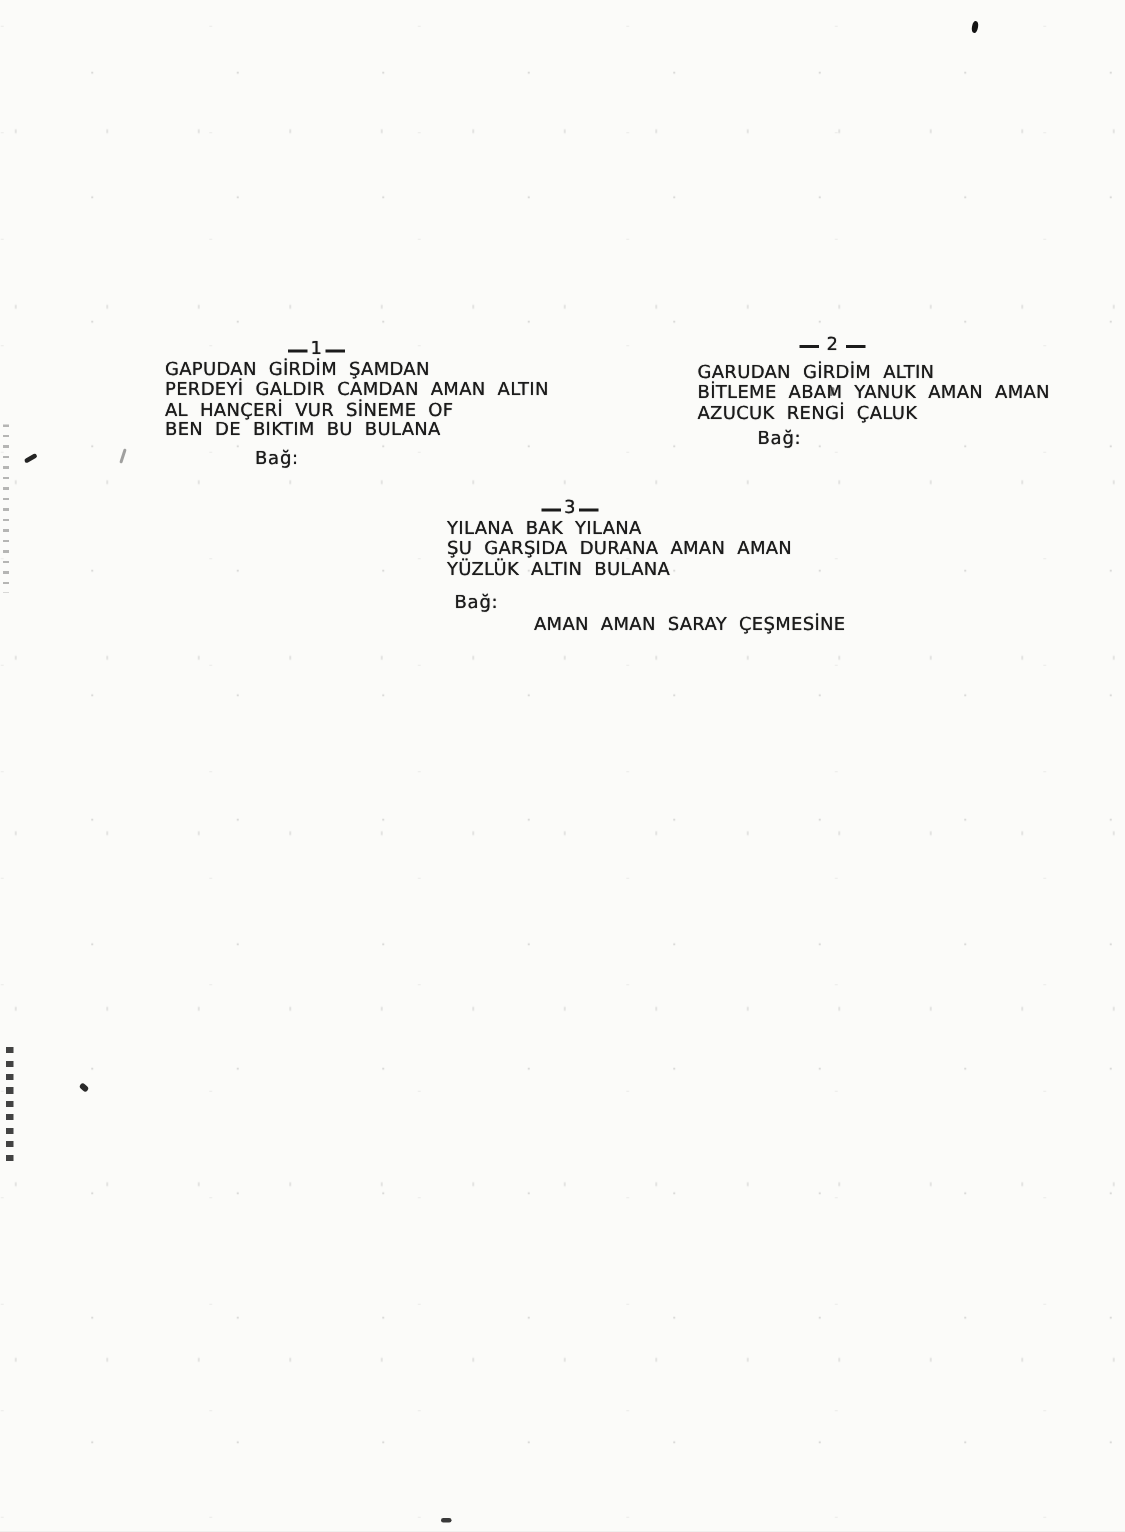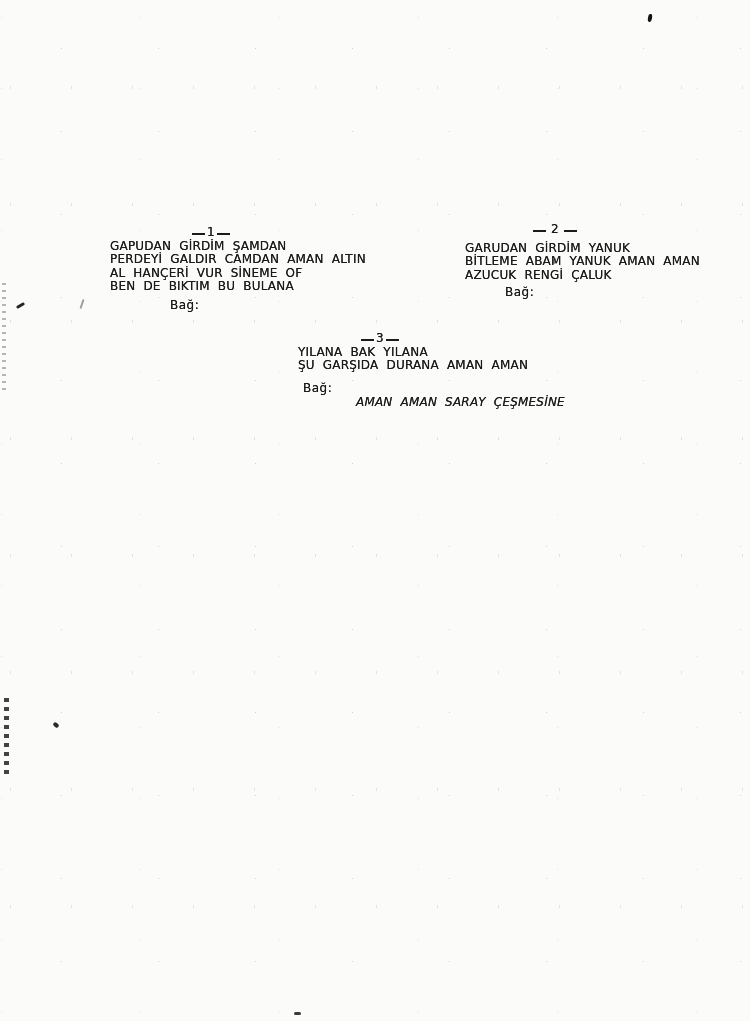--- a/index.html
+++ b/index.html
@@ -49,21 +49,21 @@
     vertical-align: 1px;
     margin: 0 2px;
   }
   .vhead-2 .dash { margin: 0 5px; }
 
   .bag-1 { margin-top: 5px; padding-left: 60px; }
   .bag-2 { margin-top: 4px; padding-left: 40px; }
   .bag-3 { margin-top: 9px; padding-left: 5px; }
   .bag { letter-spacing: 0.5px; }
 
-  .refrain { padding-left: 58px; line-height: 14px; font-style: italic; }
+  .refrain { padding-left: 58px; line-height: 14px; }
 
   
   .noise { position: absolute; pointer-events: none; }
   .mark-apostrophe {
     left: 648px; top: 14px; width: 4px; height: 8px;
     background: #141414; border-radius: 45%; transform: rotate(10deg);
   }
   .mark-speck-a {
     left: 16px; top: 304px; width: 9px; height: 3px;
     background: #242424; border-radius: 2px; transform: rotate(-30deg);
@@ -108,32 +108,33 @@
     <div>PERDEYİ GALDIR CAMDAN AMAN ALTIN</div>
     <div>AL HANÇERİ VUR SİNEME OF</div>
     <div>BEN DE BIKTIM BU BULANA</div>
     <div class="bag bag-1">Bağ:</div>
   </div>
 
   <div class="verse verse-2">
     <div class="vhead-2">
       <span class="dash"></span><span>2</span><span class="dash"></span>
     </div>
-    <div>GARUDAN GİRDİM YANUK</div>
+    <div>GARUDAN GİRDİM ALTIN</div>
     <div>BİTLEME ABAM YANUK AMAN AMAN</div>
     <div>AZUCUK RENGİ ÇALUK</div>
     <div class="bag bag-2">Bağ:</div>
   </div>
 
   <div class="verse verse-3">
     <div class="vhead-3">
       <span class="dash"></span><span>3</span><span class="dash"></span>
     </div>
     <div>YILANA BAK YILANA</div>
     <div>ŞU GARŞIDA DURANA AMAN AMAN</div>
+    <div>YÜZLÜK ALTIN BULANA</div>
     <div class="bag bag-3">Bağ:</div>
     <div class="refrain">
       <div>AMAN AMAN SARAY ÇEŞMESİNE</div>
     </div>
   </div>
 
   <div class="noise mark-apostrophe"></div>
   <div class="noise mark-speck-a"></div>
   <div class="noise mark-slash-b"></div>
   <div class="noise mark-comma-c"></div>

